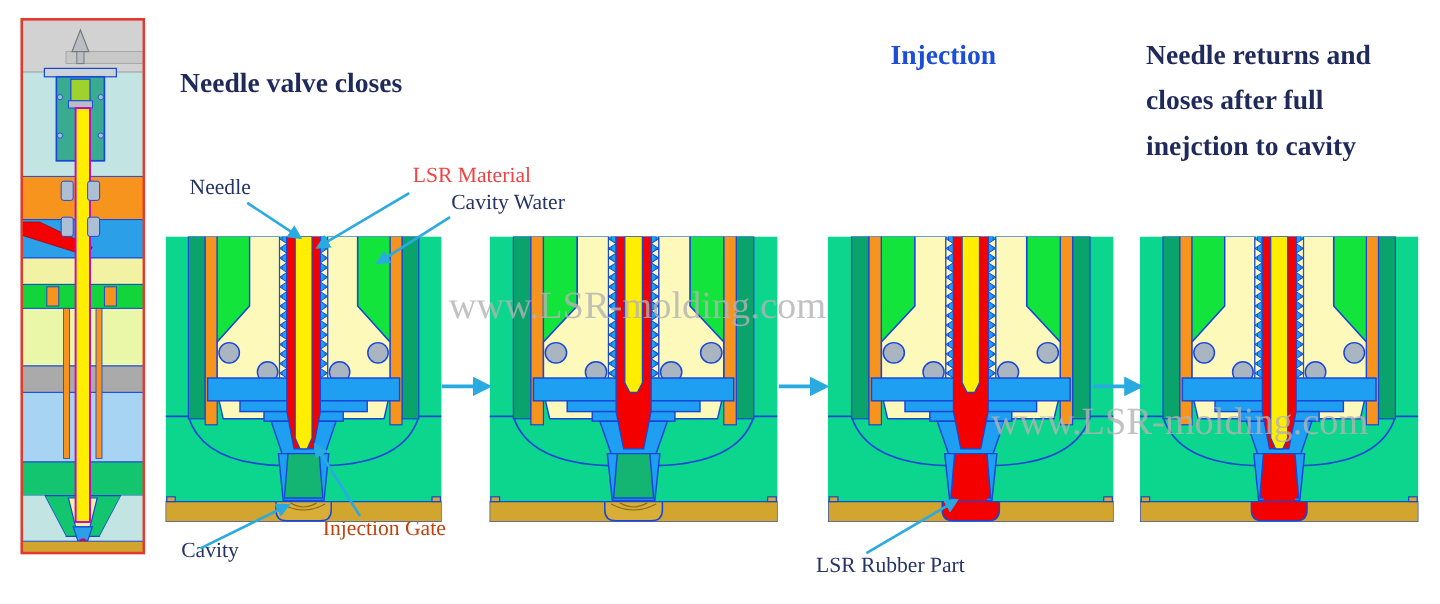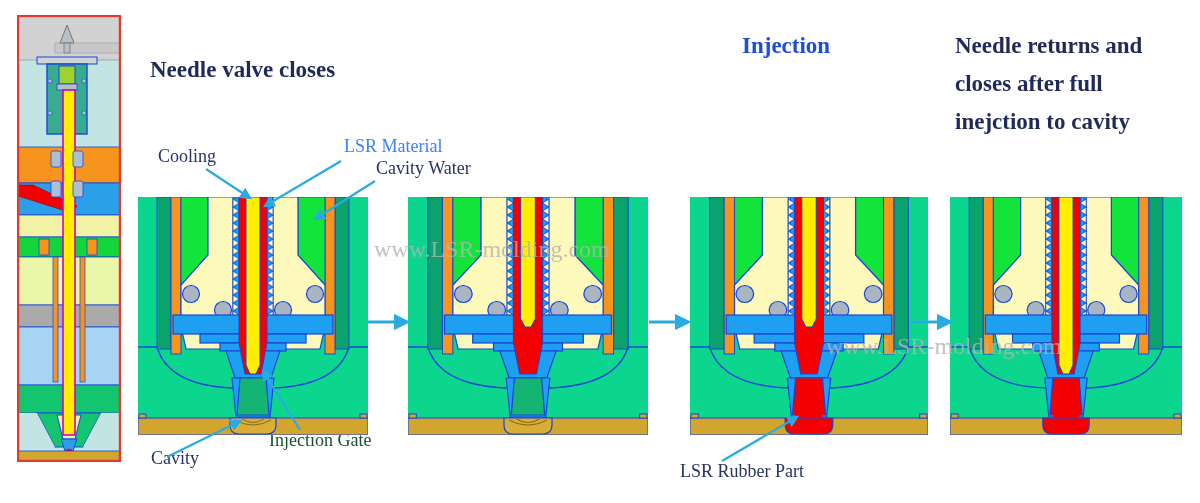--- a/index.html
+++ b/index.html
@@ -2,21 +2,21 @@
 <html><head>
 <meta charset="utf-8">
 <style>
   html,body{margin:0;padding:0;background:#ffffff;}
   .stage{position:relative;width:1200px;height:503px;background:#ffffff;overflow:hidden;
          font-family:"Liberation Serif",serif;}
   .stage svg{position:absolute;display:block;}
   .title{position:absolute;font-family:"Liberation Serif",serif;font-weight:bold;
          font-size:23px;line-height:38px;white-space:pre-line;}
   .callout{position:absolute;font-family:"Liberation Serif",serif;font-size:18px;line-height:20px;}
-  .watermark{position:absolute;font-family:"Liberation Serif",serif;font-size:24px;
+  .watermark{position:absolute;font-family:"Liberation Serif",serif;font-size:32px;
              letter-spacing:0px;opacity:.8;z-index:6;pointer-events:none;}
   #overlay{left:0;top:0;z-index:7;pointer-events:none;}
   .panel{z-index:2;}
   #assembly{z-index:2;}
 </style>
 </head>
 <body>
 
 <div class="stage">
 
@@ -200,25 +200,25 @@
       <rect x="82" y="146" width="66" height="8" fill="#1e9ff2" stroke="#1847d8" stroke-width="1.2"></rect>
       <path d="M88,154 L142,154 L133,181 L97,181 Z" fill="#1e9ff2" stroke="#1847d8" stroke-width="1.2"></path>
       <path d="M94,181 H136 L132,220 H98 Z" fill="#1e9ff2" stroke="#1847d8" stroke-width="1.2"></path>
       <path d="M101,0 H129 V146 L123,177 H107 L101,146 Z" fill="#f40000" stroke="#1847d8" stroke-width="1"></path>
       <path d="M108,0 H122 V168 L118,177 H112 L108,168 Z" fill="#ffee00" stroke="#1847d8" stroke-width="1"></path>
       <path d="M102,181 H128 L131,218 H99 Z" fill="#f40000" stroke="#1847d8" stroke-width="1.2"></path>
       <rect x="102" y="216" width="26" height="6" fill="#f40000"></rect>
       <path d="M92,221 H138 V228 Q138,237 129,237 H101 Q92,237 92,228 Z" fill="#f40000" stroke="#1847d8" stroke-width="1.2"></path>
     </svg>
 
-  <div class="callout" style="left: 158px; top: 146px; color: rgb(37, 51, 102);">Cooling</div>
-  <div class="callout" style="left: 344px; top: 136px; color: #3b82f6;">LSR Material</div>
+  <div class="callout" style="left: 158px; top: 146px; color: rgb(37, 51, 102);">Needle</div>
+  <div class="callout" style="left: 344px; top: 136px; color: #ef4444;">LSR Material</div>
   <div class="callout" style="left: 376px; top: 158px; color: rgb(37, 51, 102);">Cavity Water</div>
   <div class="callout" style="left: 151px; top: 448px; color: rgb(37, 51, 102);">Cavity</div>
-  <div class="callout" style="left: 269px; top: 430px; color: #14532d;">Injection Gate</div>
+  <div class="callout" style="left: 269px; top: 430px; color: #c2410c;">Injection Gate</div>
   <div class="callout" style="left: 680px; top: 461px; color: rgb(37, 51, 102); text-align: right;">LSR Rubber Part</div>
 
   <div class="watermark" style="left: 374px; top: 236px; color: rgb(179, 179, 179);">www.LSR-molding.com</div>
   <div class="watermark" style="left: 826px; top: 333px; color: rgb(179, 179, 179);">www.LSR-molding.com</div>
 
   <svg id="overlay" style="width:1200px;height:503px" viewBox="0 0 1200 503">
       <defs>
         <marker id="ah" viewBox="0 0 10 10" refX="8" refY="5" markerWidth="5.5" markerHeight="5.5" orient="auto-start-reverse">
           <path d="M0,0 L10,5 L0,10 Z" fill="#29abe2"></path>
         </marker>

